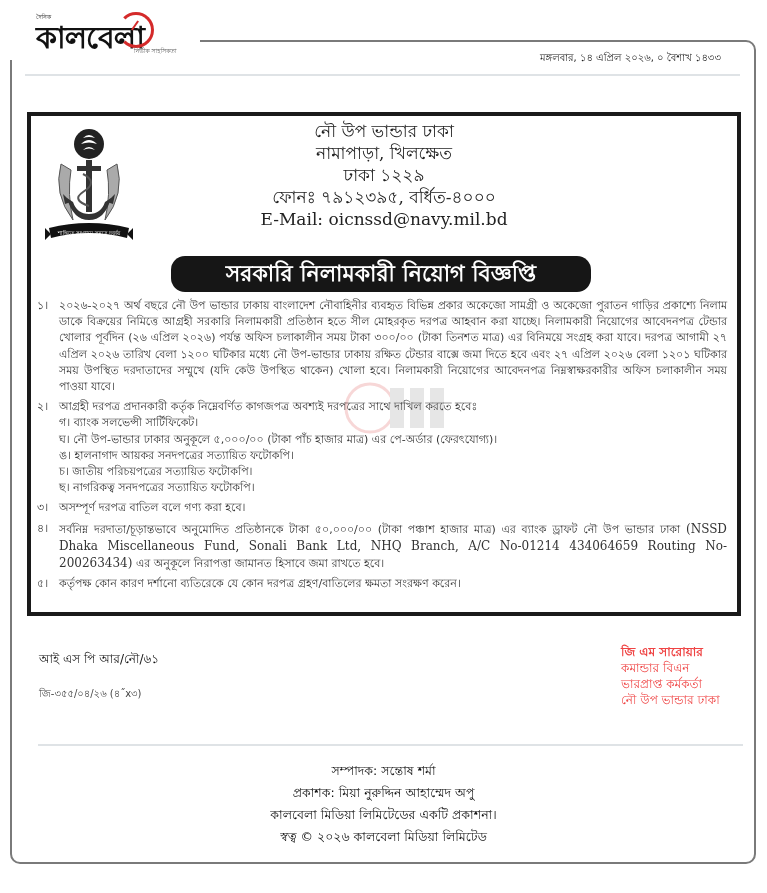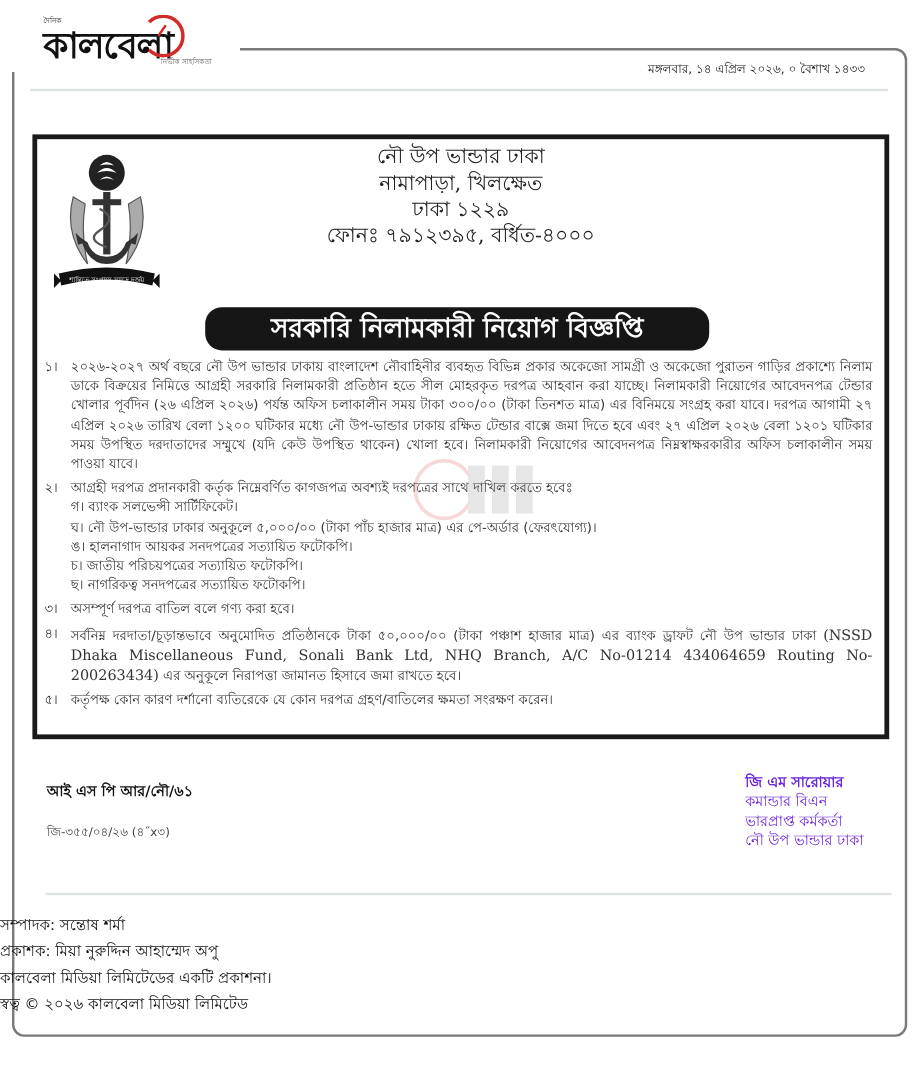--- a/index.html
+++ b/index.html
@@ -28,27 +28,27 @@
   .title-banner { position:absolute; left:140px; top:140px; width:420px; height:36px; background:#161616; border-radius:14px; color:#fff; font-size:22px; font-weight:bold; display:flex; align-items:center; justify-content:center; }
 
   .body-text { position:absolute; left:6px; top:182px; width:690px; font-size:11px; line-height:16.2px; color:#333; }
   .para { display:flex; margin-bottom:4px; }
   .pnum { width:22px; flex:none; }
   .ptext { flex:1; text-align:justify; }
   .sublist { margin:0; padding:0; list-style:none; }
   .sublist li { margin:0; }
   .latin { font-family:"DejaVu Serif", serif; font-size:12px; }
 
-  .ref-no { position:absolute; left:8px; top:534px; font-size:12px; font-weight:bold; color:#111; }
+  .ref-no { position:absolute; left:8px; top:534px; font-size:12px; font-weight:normal; color:#111; }
   .gcode { position:absolute; left:8px; top:570px; font-size:10px; color:#444; }
-  .signature { position:absolute; left:590px; top:528px; font-size:12px; line-height:16px; color:#6d28d9; }
+  .signature { position:absolute; left:590px; top:528px; font-size:12px; line-height:16px; color:#ef4444; }
   .signature .sig-name { font-weight:bold; }
 
   .footer-rule { position:absolute; left:38px; top:744px; width:705px; height:2px; background:#dfe3e6; }
-  .footer { position:absolute; left:0; top:760px; width:767px; text-align:left; font-size:12.5px; line-height:22px; color:#111; }
+  .footer { position:absolute; left:0; top:760px; width:767px; text-align:center; font-size:12.5px; line-height:22px; color:#111; }
 
   .watermark { position:absolute; left:330px; top:378px; width:120px; height:60px; opacity:0.18; pointer-events:none; }
 </style>
 </head>
 <body>
 
 <div class="frame"></div>
 <div class="frame-mask"></div>
 
 <div class="logo">
@@ -81,20 +81,21 @@
       <path d="M2 104 L8 110 L2 116 Z M90 104 L84 110 L90 116 Z" fill="#111"></path>
       <text x="46" y="111" font-size="5.5" fill="#fff" text-anchor="middle" font-family="DejaVu Sans, sans-serif">শান্তিতে সংগ্রামে সমুদ্রে দুর্জয়</text>
     </svg>
   </div>
 
   <div class="address">
     <div>নৌ উপ ভান্ডার ঢাকা</div>
     <div>নামাপাড়া, খিলক্ষেত</div>
     <div>ঢাকা ১২২৯</div>
     <div>ফোনঃ ৭৯১২৩৯৫, বর্ধিত-৪০০০</div>
+    <div class="email">E-Mail: oicnssd@navy.mil.bd</div>
   </div>
 
   <div class="title-banner">সরকারি নিলামকারী নিয়োগ বিজ্ঞপ্তি</div>
 
   <div class="body-text">
     <div class="para">
       <span class="pnum">১।</span>
       <span class="ptext">২০২৬-২০২৭ অর্থ বছরে নৌ উপ ভান্ডার ঢাকায় বাংলাদেশ নৌবাহিনীর ব্যবহৃত বিভিন্ন প্রকার অকেজো সামগ্রী ও অকেজো পুরাতন গাড়ির প্রকাশ্যে নিলাম ডাকে বিক্রয়ের নিমিত্তে আগ্রহী সরকারি নিলামকারী প্রতিষ্ঠান হতে সীল মোহরকৃত দরপত্র আহবান করা যাচ্ছে। নিলামকারী নিয়োগের আবেদনপত্র টেন্ডার খোলার পূর্বদিন (২৬ এপ্রিল ২০২৬) পর্যন্ত অফিস চলাকালীন সময় টাকা ৩০০/০০ (টাকা তিনশত মাত্র) এর বিনিময়ে সংগ্রহ করা যাবে। দরপত্র আগামী ২৭ এপ্রিল ২০২৬ তারিখ বেলা ১২০০ ঘটিকার মধ্যে নৌ উপ-ভান্ডার ঢাকায় রক্ষিত টেন্ডার বাক্সে জমা দিতে হবে এবং ২৭ এপ্রিল ২০২৬ বেলা ১২০১ ঘটিকার সময় উপস্থিত দরদাতাদের সম্মুখে (যদি কেউ উপস্থিত থাকেন) খোলা হবে। নিলামকারী নিয়োগের আবেদনপত্র নিম্নস্বাক্ষরকারীর অফিস চলাকালীন সময় পাওয়া যাবে।</span>
     </div>
     <div class="para">

